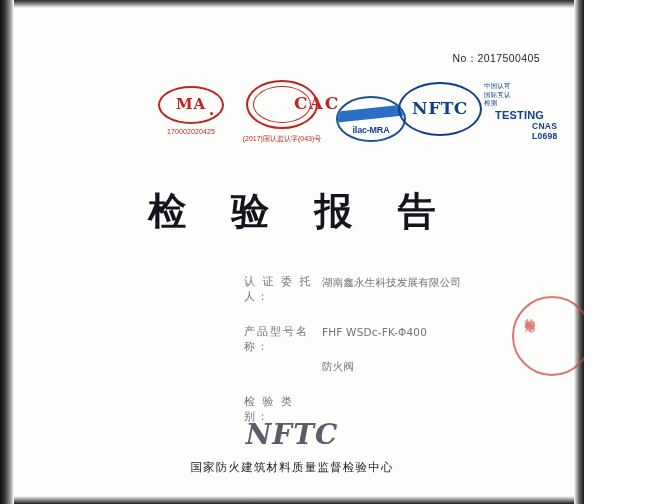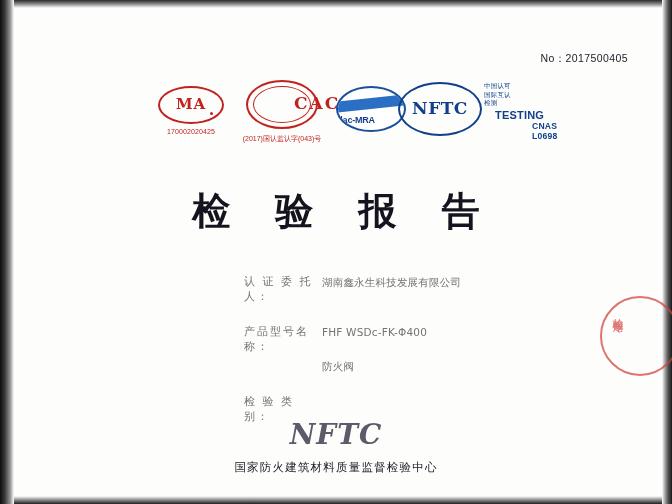--- a/index.html
+++ b/index.html
@@ -8,21 +8,21 @@
     background: #ffffff;
   }
   body {
     width: 672px;
     height: 504px;
     font-family: "DejaVu Sans", "Liberation Sans", sans-serif;
     overflow: hidden;
   }
   .page {
     position: relative;
-    width: 672px;
+    width: 584px;
     height: 504px;
     background: #ffffff;
     overflow: hidden;
   }
   
   .edge-left {
     position: absolute;
     left: 0; top: 0;
     width: 14px; height: 504px;
     background: linear-gradient(to right, #0d0d0d 0%, #3a3a3a 35%, #9a9a9a 75%, #ffffff 100%);
@@ -145,22 +145,23 @@
   .cac-code {
     margin-top: 5px;
     font-size: 7px;
     color: #c0231f;
     font-family: "Liberation Sans", sans-serif;
   }
 
   
   .ilac {
     position: absolute;
-    left: 178px; top: 6px;
+    left: 178px; top: 16px;
     width: 70px;
+    text-align: center;
   }
   .ilac-ellipse {
     width: 66px; height: 42px;
     border: 2px solid #1a4f9c;
     border-radius: 50%;
     margin: 0 auto;
     position: relative;
     background: #ffffff;
     overflow: hidden;
   }

